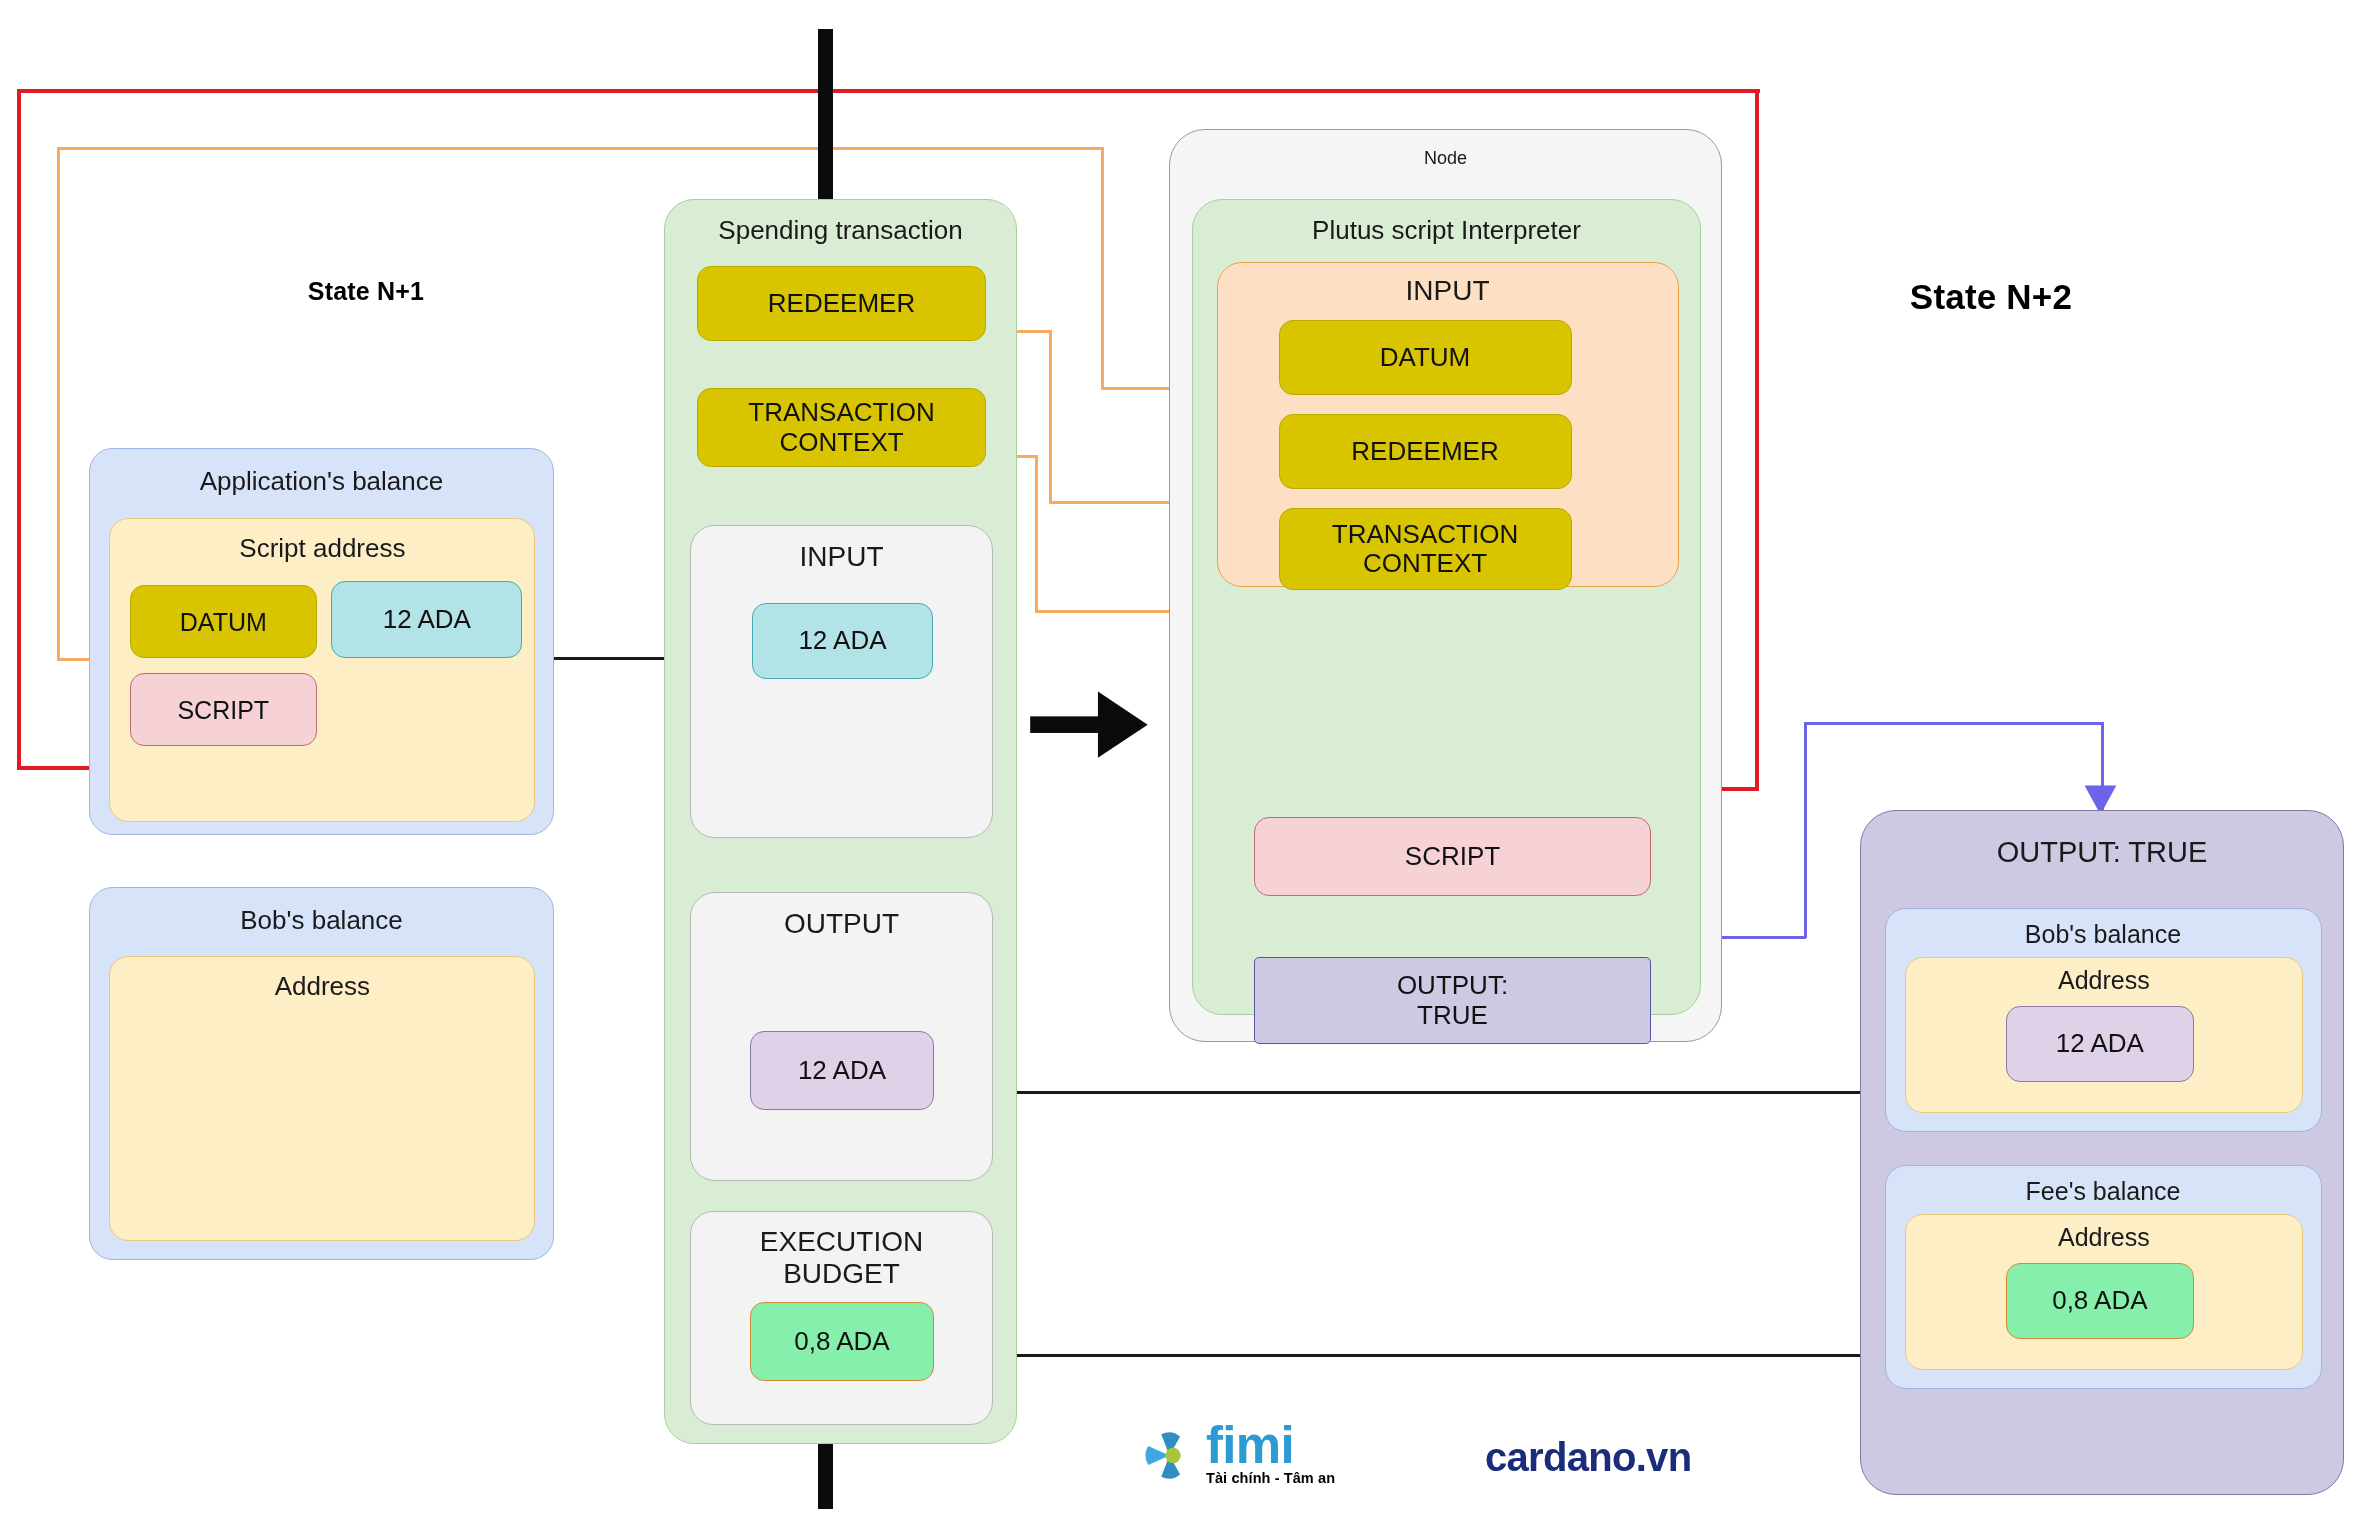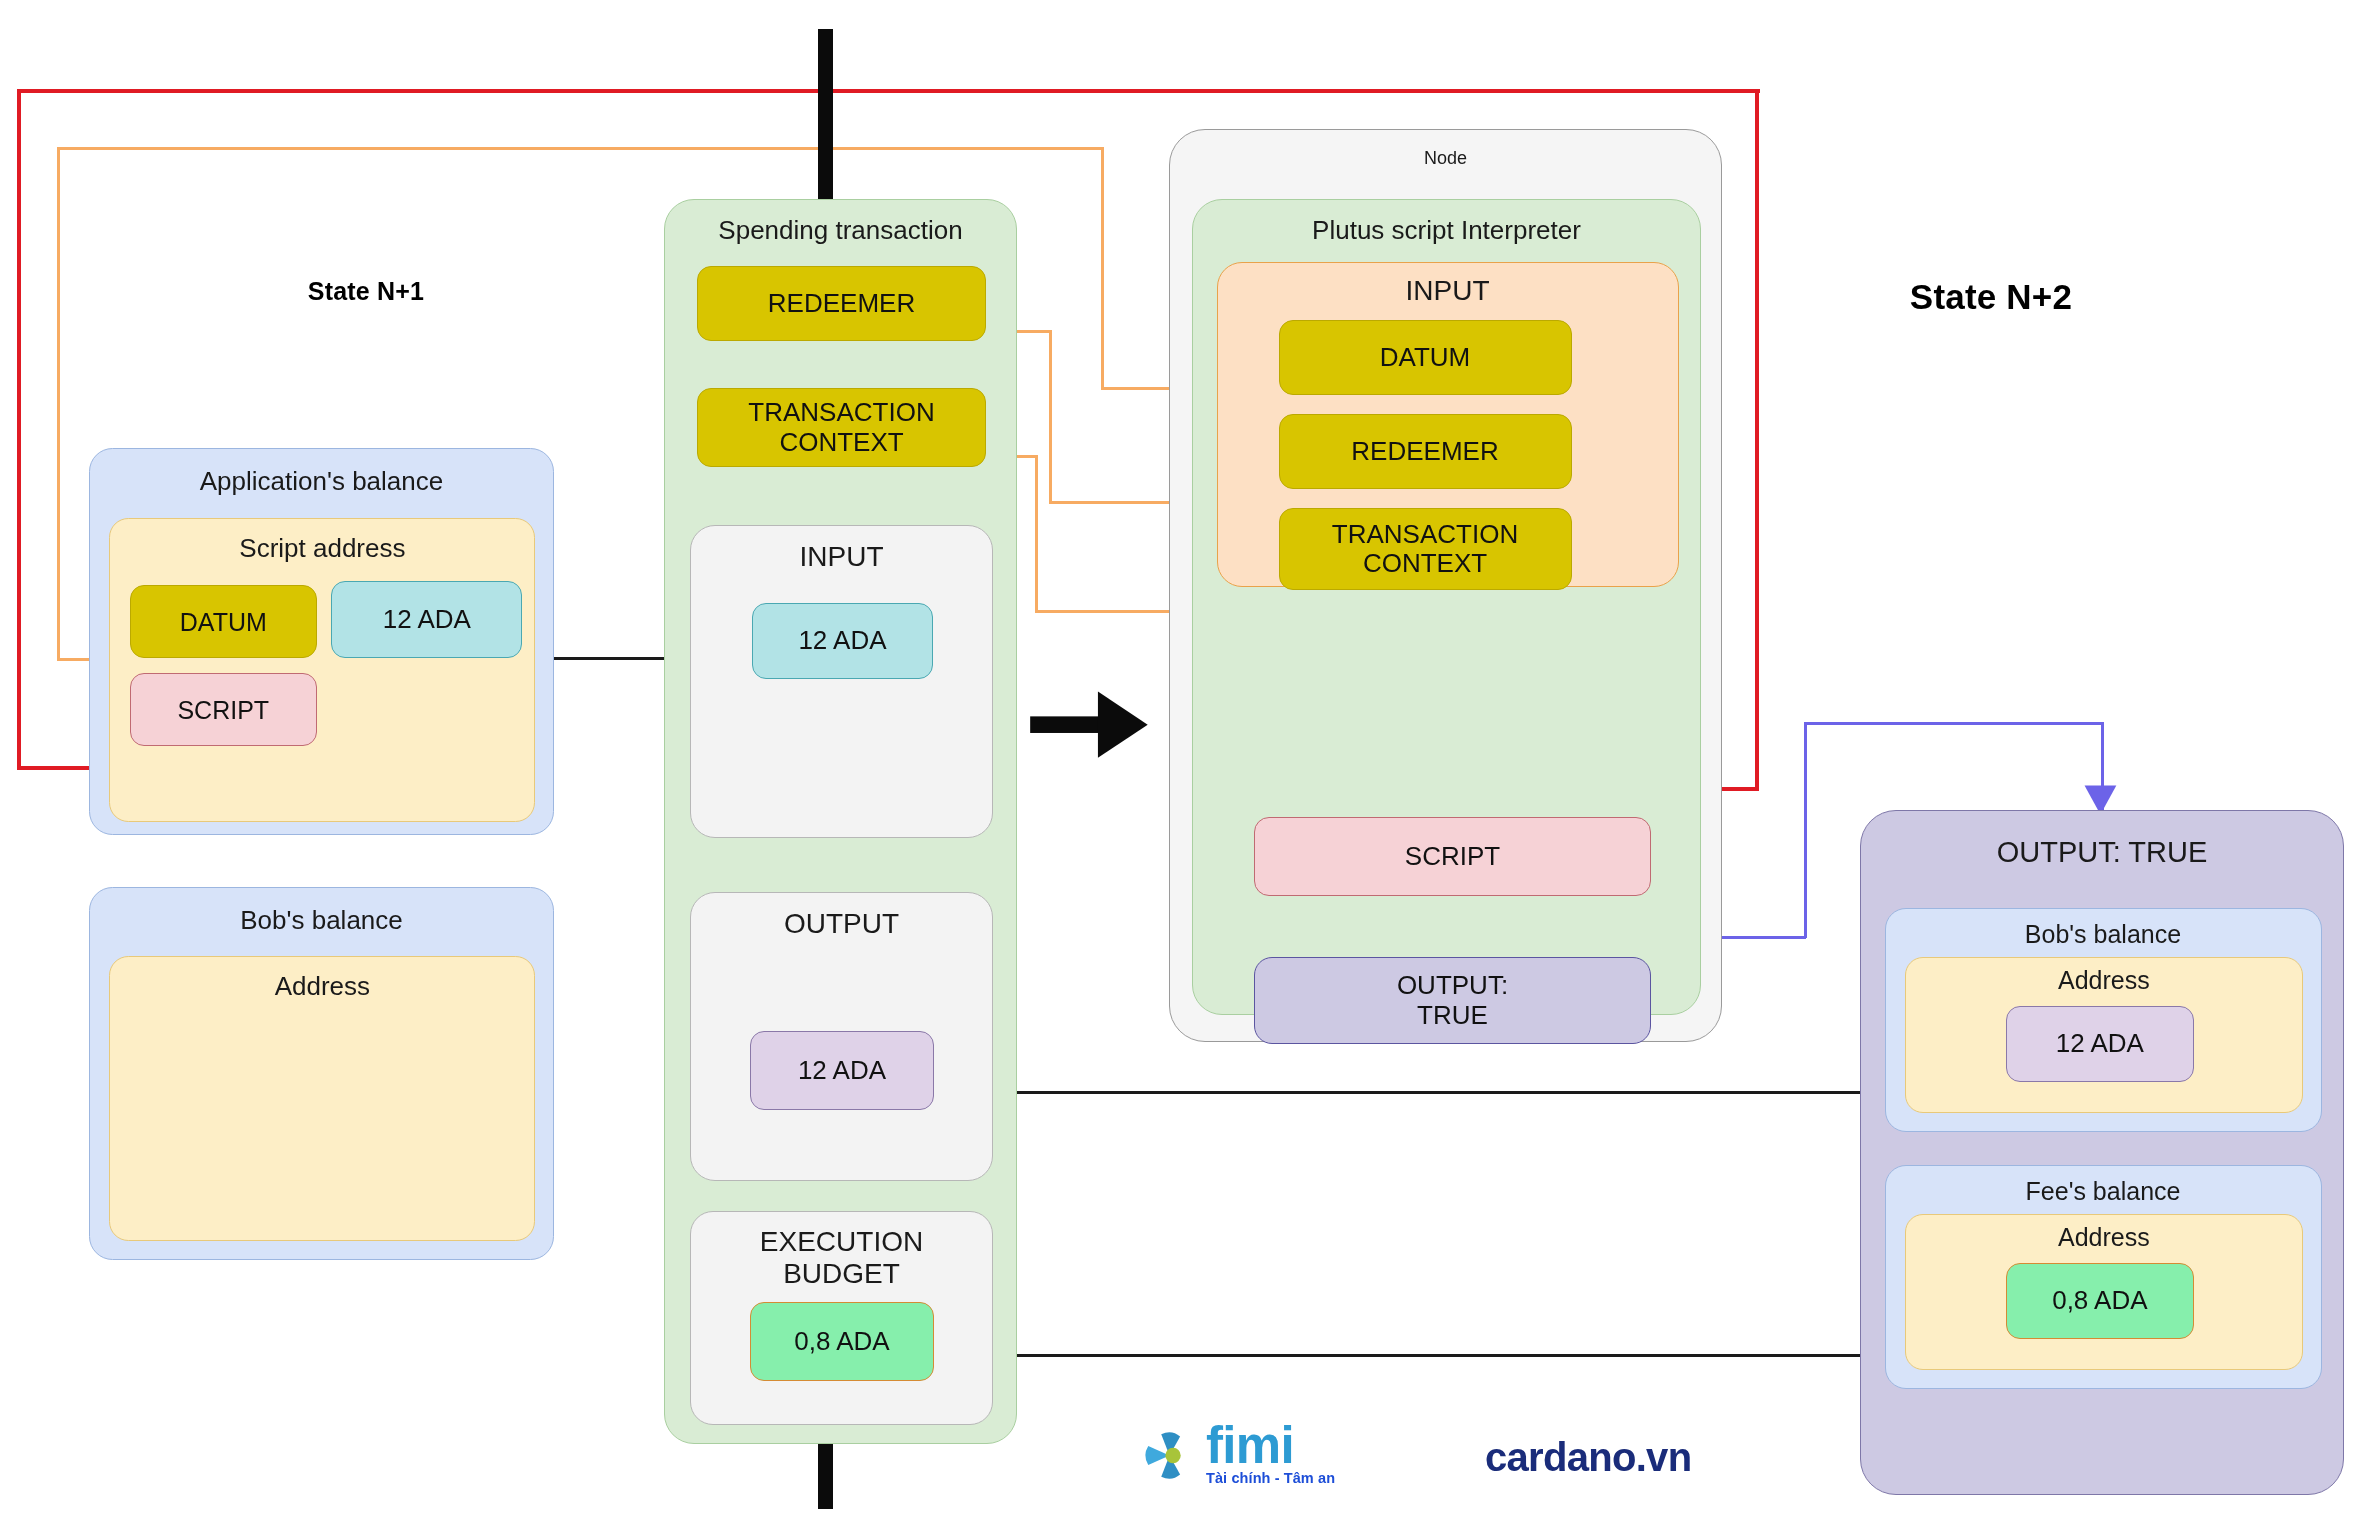--- a/index.html
+++ b/index.html
@@ -46,21 +46,21 @@
   .v-bl{border-color:#6c63e8;border-left-width:3.5px;}
   .h-bk{border-color:#1a1a1a;border-top-width:3.5px;}
 
   .blackbar{position:absolute;background:#0b0b0b;}
 
   svg.ov{position:absolute;left:0;top:0;width:2377px;height:1533px;pointer-events:none;}
 
   
   .fimi-wrap{position:absolute;display:flex;align-items:center;}
   .fimi-text{font-weight:bold;color:#2d9bd3;font-size:51px;line-height:.82;letter-spacing:-0.7px;}
-  .fimi-sub{font-weight:bold;color:#1d4ed8;font-size:14.5px;letter-spacing:0.1px;margin-top:2.8px;}
+  .fimi-sub{font-weight:bold;color:#000000;font-size:14.5px;letter-spacing:0.1px;margin-top:2.8px;}
   .cardano{position:absolute;font-weight:bold;color:#1a2c7a;font-size:40px;letter-spacing:-0.7px;}
 </style>
 </head>
 <body>
 
 <div id="canvas">
 
   <div class="ln h h-rd abs" style="left:16.6px;top:766px;width:207px;"></div>
   <div class="ln v v-rd abs" style="left:16.6px;top:89px;height:679px;"></div>
   <div class="ln h h-rd abs" style="left:16.6px;top:89px;width:1743px;"></div>
@@ -179,21 +179,21 @@
         <div class="chip k-yellow" style="left:61px;top:57px;width:293px;height:75px;font-size:26px;">DATUM</div>
         <div class="chip k-yellow" style="left:61px;top:151px;width:293px;height:75px;font-size:26px;">REDEEMER</div>
         <div class="chip k-yellow" style="left:61px;top:245px;width:293px;height:82px;font-size:26px;flex-direction:column;">
           <span>TRANSACTION</span>
           <span>CONTEXT</span>
         </div>
       </div>
 
       <div class="chip k-pink" style="left:61px;top:617px;width:397px;height:79px;font-size:26px;border-radius:15px;">SCRIPT</div>
 
-      <div class="chip k-purple" style="left:61px;top:757px;width:397px;height:87px;font-size:26px;border-radius:18px;flex-direction:column;">
+      <div class="chip k-purple" style="left:61px;top:757px;width:397px;height:87px;font-size:26px;border-radius:5px;flex-direction:column;">
         <span>OUTPUT:</span>
         <span>TRUE</span>
       </div>
     </div>
   </div>
 
   <div class="box c-purple" style="left:1860px;top:810px;width:484px;height:685px;border-radius:36px;">
     <div class="box-lbl" style="top:25px;font-size:29px;">OUTPUT: TRUE</div>
 
     <div class="box c-blue" style="left:23.5px;top:97px;width:437px;height:224px;border-radius:21px;">

